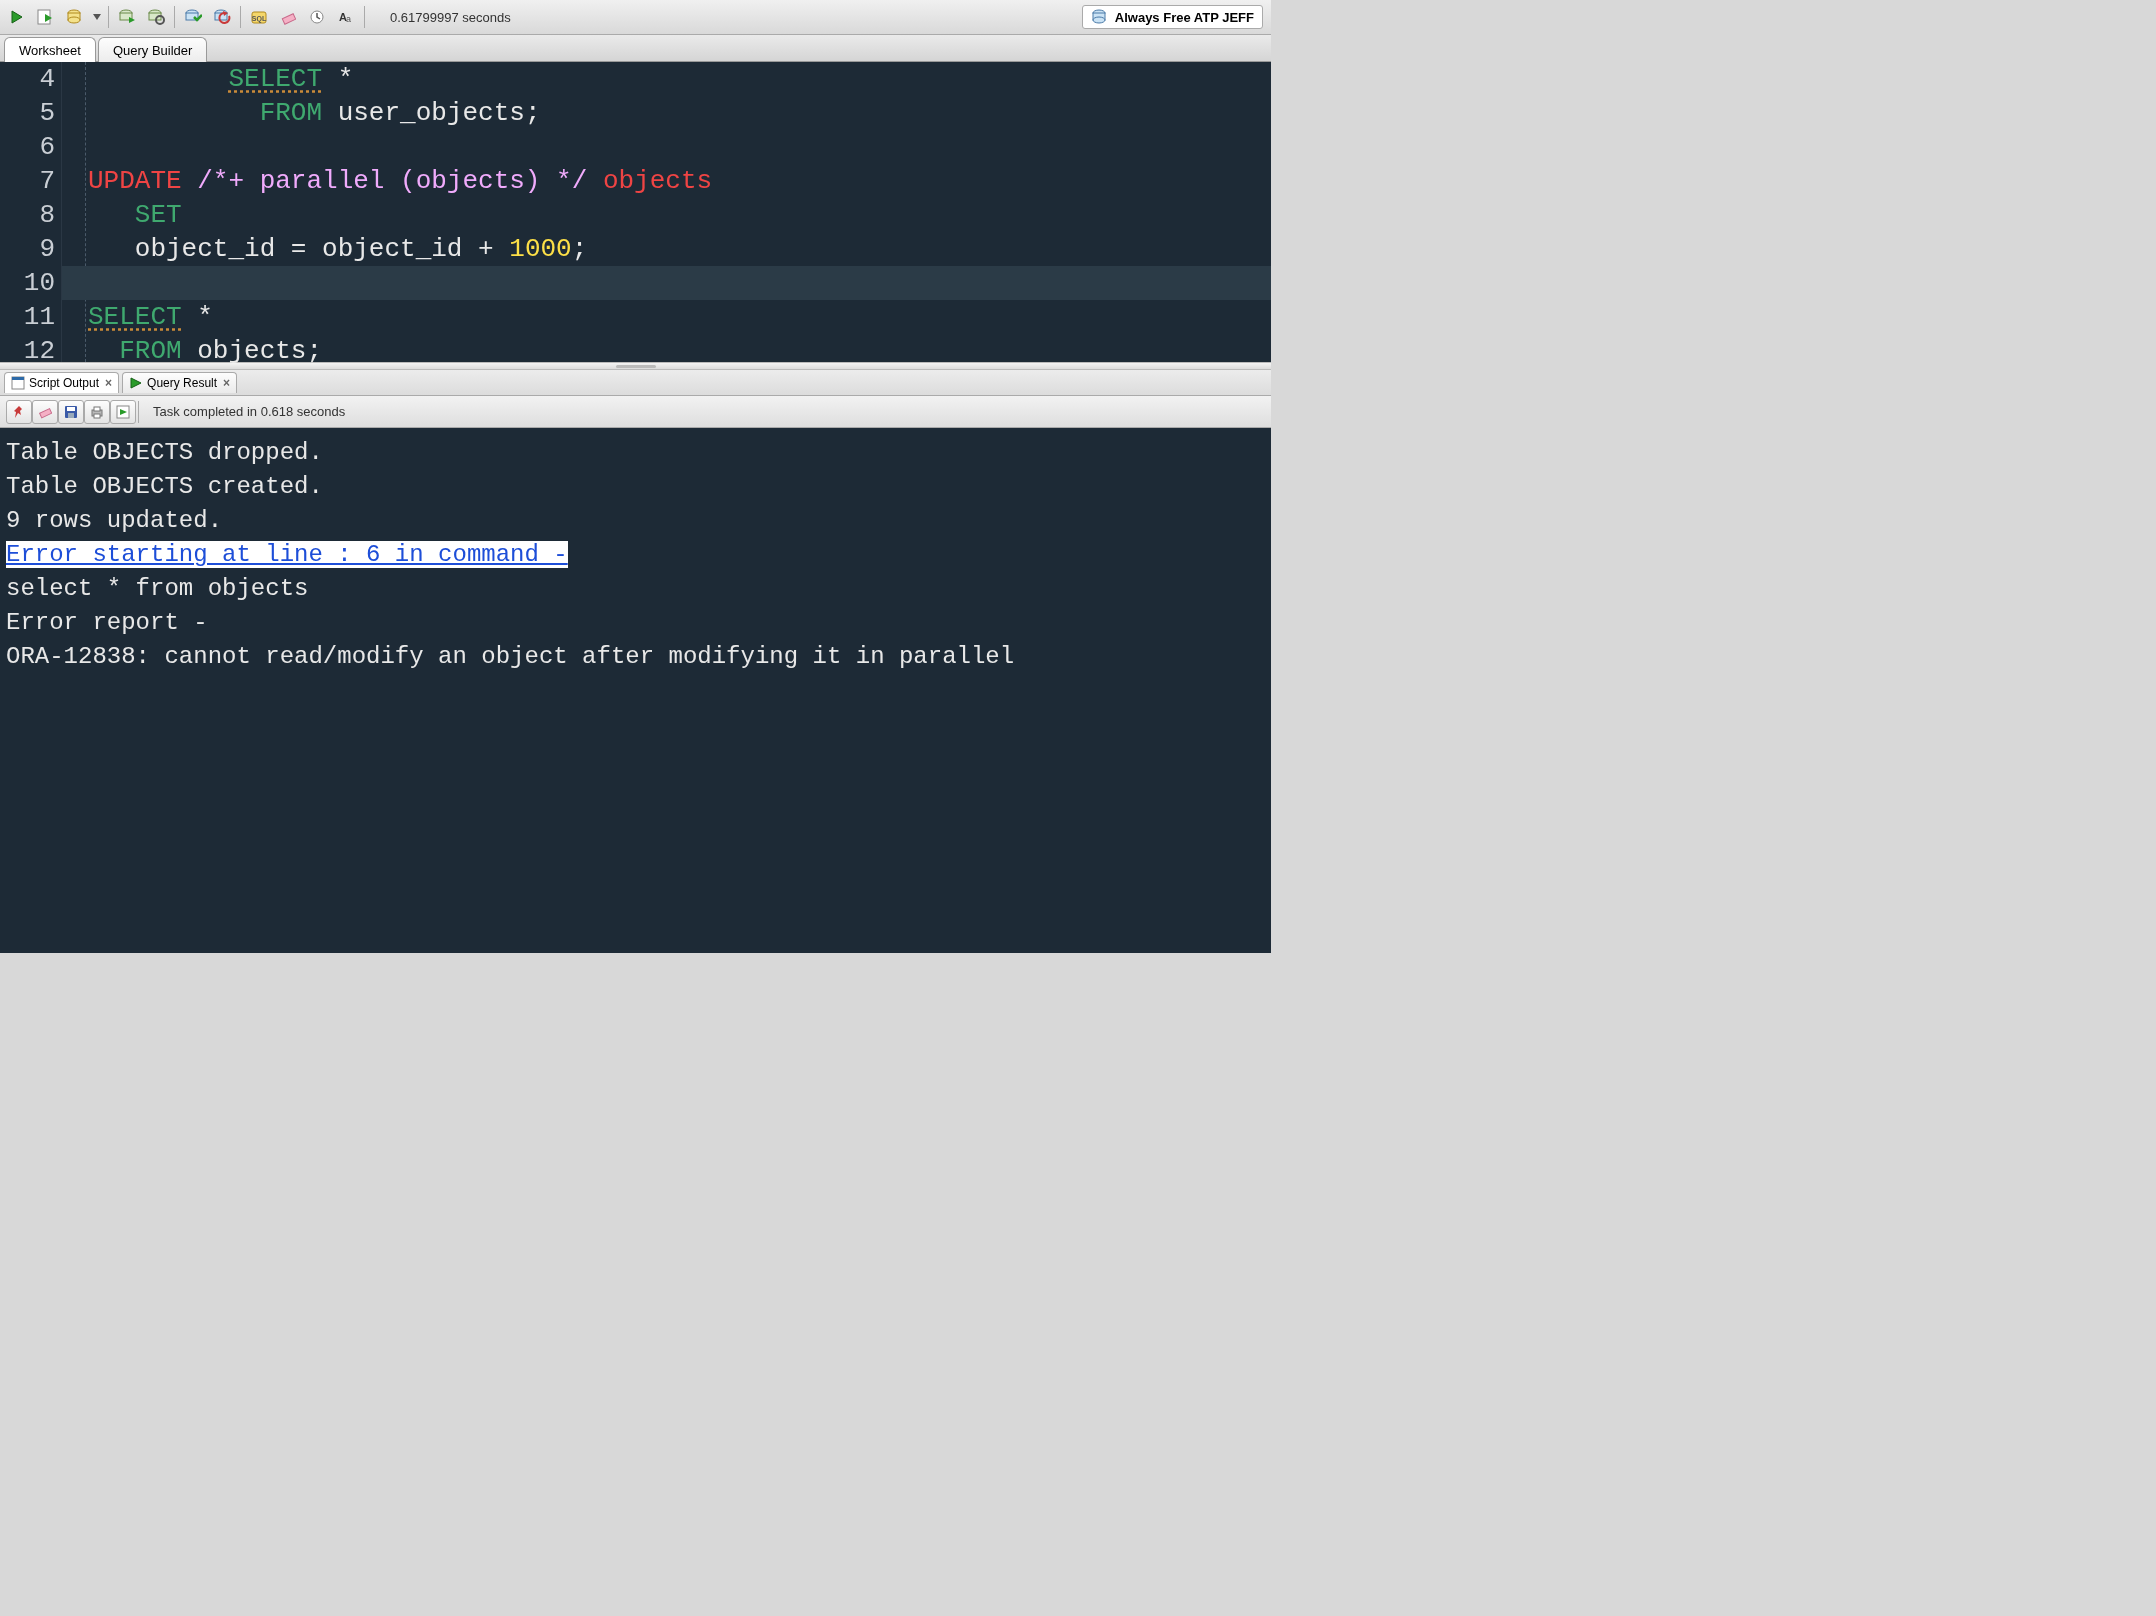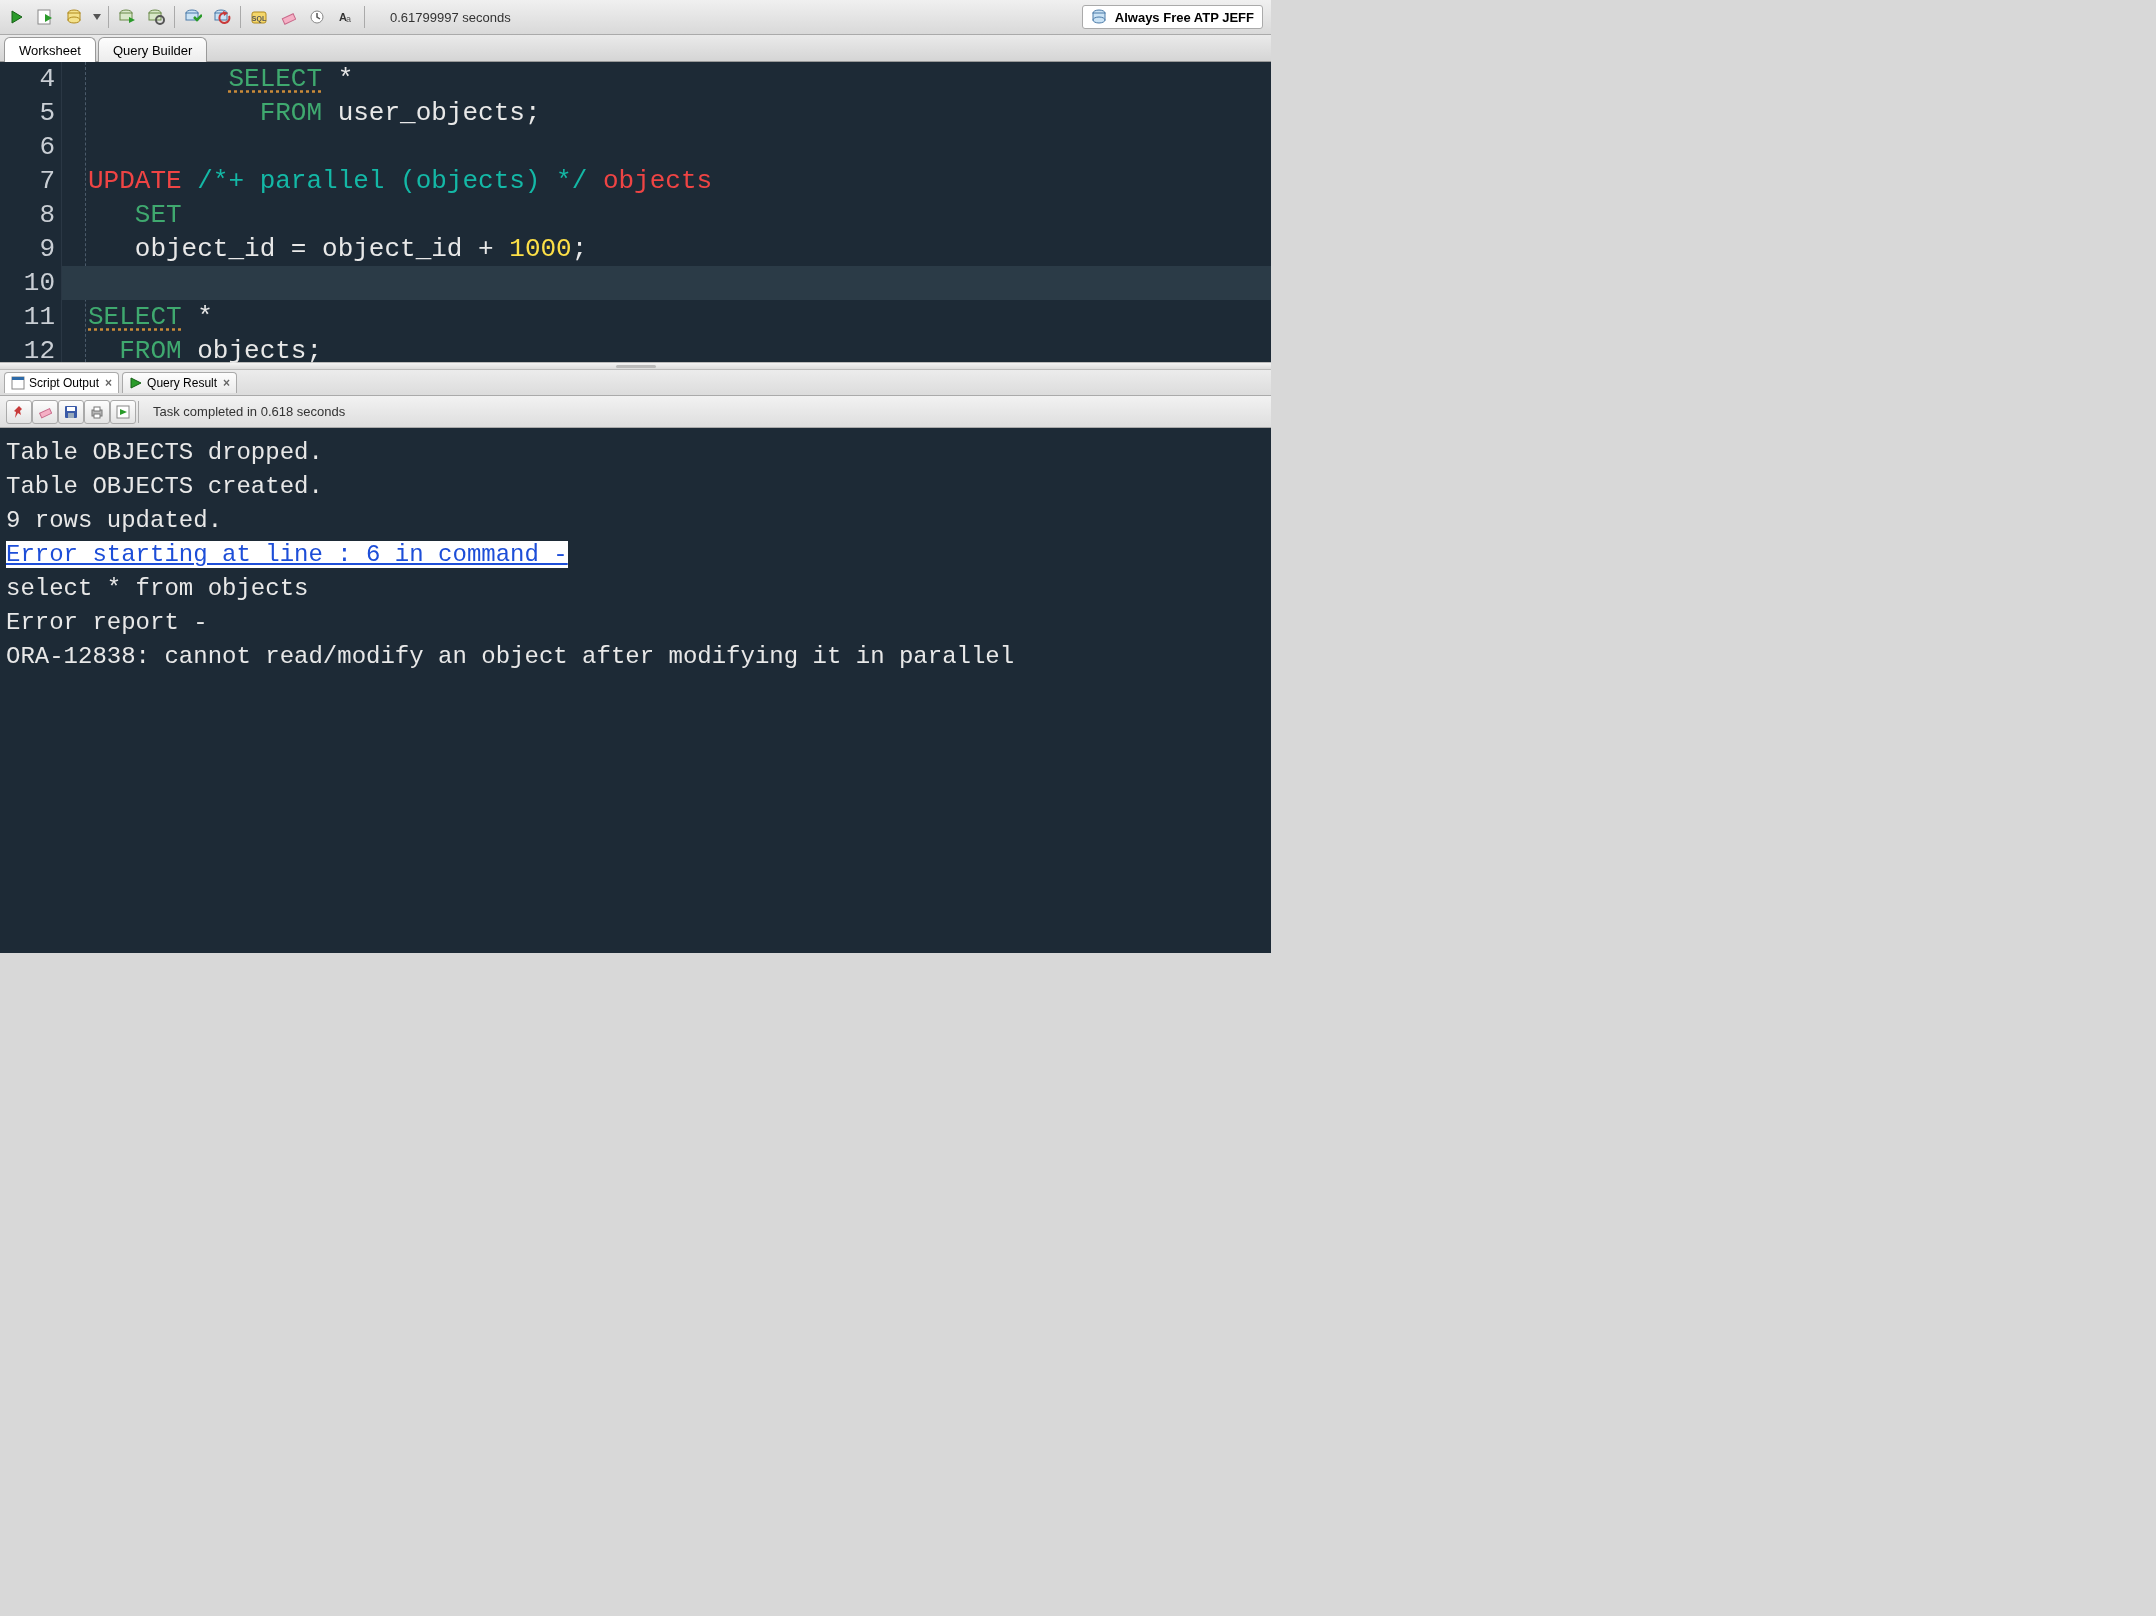--- a/index.html
+++ b/index.html
@@ -120,21 +120,21 @@
 .code-line { height: 34px; }
 .line-hl {
   position: absolute;
   left: 0;
   right: 0;
   height: 34px;
   background: #2b3b47;
 }
 .kw-green { color: #3fa96f; }
 .kw-yellow { color: #ef4444; }
-.comment { color: #14b8a6; }
+.comment { color: #f0abfc; }
 .num { color: #fde047; }
 .ident { color: #e8e8e8; }
 .ul-dash { text-decoration: underline dotted #c98b3a; text-underline-offset: 4px; }
 
 
 .splitter {
   height: 8px;
   background: linear-gradient(#f4f4f4,#dcdcdc);
   border-top: 1px solid #bbb;
   border-bottom: 1px solid #bbb;

